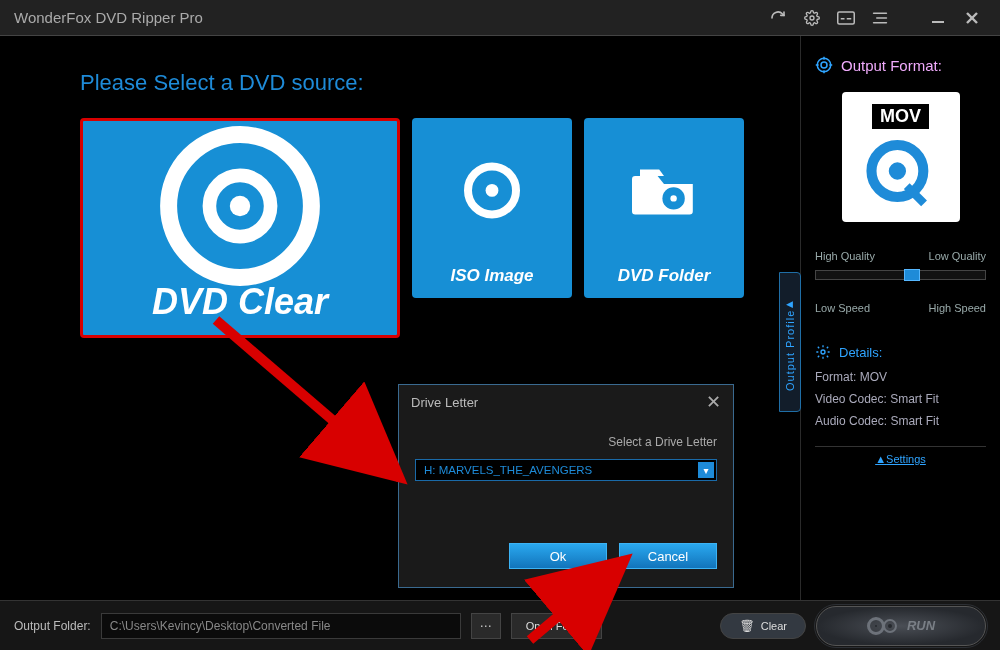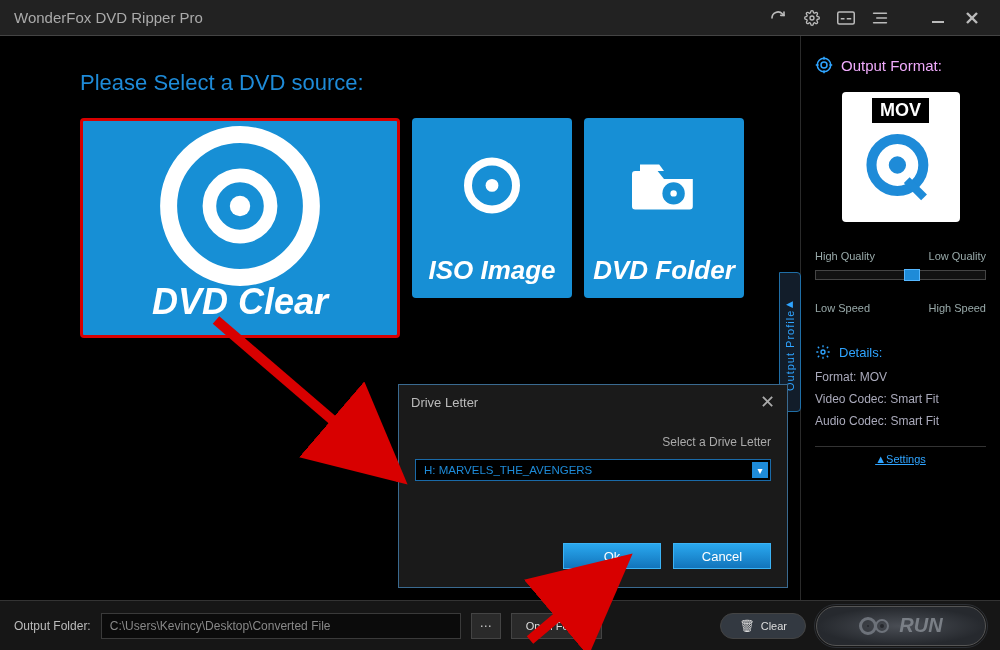--- a/index.html
+++ b/index.html
@@ -25,21 +25,21 @@
 
 .prompt { color: #1e8bd8; font-size: 22px; margin-bottom: 22px; }
 .tiles { display: flex; gap: 12px; }
 .tile {
   background: #178fd5; color: #fff; display: flex; flex-direction: column;
   align-items: center; justify-content: flex-end; padding-bottom: 12px; border-radius: 4px;
   cursor: pointer;
 }
 .tile.large { width: 320px; height: 220px; border: 3px solid #d80000; }
 .tile.small { width: 160px; height: 180px; }
-.tile .lbl { font-style: italic; font-weight: 600; font-size: 26px; }
+.tile .lbl { font-style: italic; font-weight: 600; font-size: 17px; }
 .tile.large .lbl { font-size: 36px; margin-top: -10px; }
 .tile .glyph { flex: 1; display: flex; align-items: center; justify-content: center; }
 
 
 .tile.large .glyph svg { width: 170px; height: 170px; }
 .tile.small .glyph svg { width: 80px; height: 80px; }
 
 
 .vtab {
   position: absolute; right: -1px; top: 236px; width: 22px; height: 140px;
@@ -47,21 +47,21 @@
   writing-mode: vertical-rl; transform: rotate(180deg); display: flex; align-items: center;
   justify-content: center; letter-spacing: 1px; border-radius: 4px 0 0 4px; cursor: pointer;
 }
 .vtab::after { content: "◀"; writing-mode: horizontal-tb; transform: rotate(180deg); margin-bottom: 6px; font-size: 9px; }
 
 
 .r-head { color: #f0abfc; font-size: 15px; margin-bottom: 18px; display: flex; align-items: center; gap: 8px; }
 .r-head .ic { width: 18px; height: 18px; }
 .thumb {
   width: 118px; height: 130px; background: #fff; margin: 0 auto 28px auto; border-radius: 4px;
-  display: flex; flex-direction: column; align-items: center; padding-top: 6px;
+  display: flex; flex-direction: column; align-items: center; padding-top: 12px;
 }
 .thumb .bar { background: #000; color: #fff; font-weight: 700; padding: 2px 8px; font-size: 18px; }
 .thumb svg { width: 72px; height: 72px; margin-top: 6px; }
 
 .quality-labels { display: flex; justify-content: space-between; font-size: 11px; color: #9aa; }
 .quality-labels.bottom { margin-top: 22px; }
 .slider {
   height: 10px; background: #111; border: 1px solid #444; margin: 8px 0; position: relative;
 }
 .slider .thumb-knob {
@@ -93,38 +93,38 @@
 }
 .btn {
   height: 26px; padding: 0 14px; background: #2a2a2a; border: 1px solid #444;
   display: flex; align-items: center; justify-content: center; font-size: 11px; cursor: pointer; color: #ddd;
 }
 .btn.clear { border-radius: 14px; padding: 0 18px; background: #333941; }
 .btn.clear .trash { margin-right: 6px; font-size: 12px; }
 .run-btn {
   margin-left: auto; width: 170px; height: 40px;
   display: flex; align-items: center; justify-content: center; gap: 10px;
-  font-size: 20px; font-weight: 800; font-style: italic; color: #7a7f86;
+  font-size: 13px; font-weight: 800; font-style: italic; color: #7a7f86;
   cursor: pointer; position: relative;
   background: radial-gradient(ellipse at center, #4a4e55 0%, #26292e 70%);
   border-radius: 22px; border: 1px solid #555;
 }
 .run-btn::before {
   content: ""; position: absolute; inset: -3px; border-radius: 24px;
   border: 1px solid #2c2f34; pointer-events: none;
 }
 .run-btn .discs { display: flex; align-items: center; gap: 0; }
 .run-btn .disc { width: 18px; height: 18px; border: 3px solid #6d727a; border-radius: 50%; position: relative; }
 .run-btn .disc::after { content: ""; position: absolute; inset: 5px; border-radius: 50%; background: #26292e; }
 .run-btn .disc:last-child { width: 14px; height: 14px; border-width: 2px; margin-left: -2px; }
 .run-btn .disc:last-child::after { inset: 3px; }
 
 
 .dialog {
-  position: absolute; left: 398px; top: 384px; width: 390px; height: 204px;
+  position: absolute; left: 398px; top: 384px; width: 336px; height: 204px;
   background: #1a1a1a; border: 1px solid #3a6a90; color: #ccc; z-index: 50;
 }
 .dlg-title {
   height: 34px; display: flex; align-items: center; justify-content: space-between;
   padding: 0 12px; font-size: 13px; color: #bbb;
 }
 .dlg-close { font-size: 18px; cursor: pointer; color: #aaa; }
 .dlg-body { padding: 8px 16px; font-size: 12px; }
 .dlg-label { margin: 8px 0 10px 0; color: #aaa; text-align: right; }
 .dlg-select {

